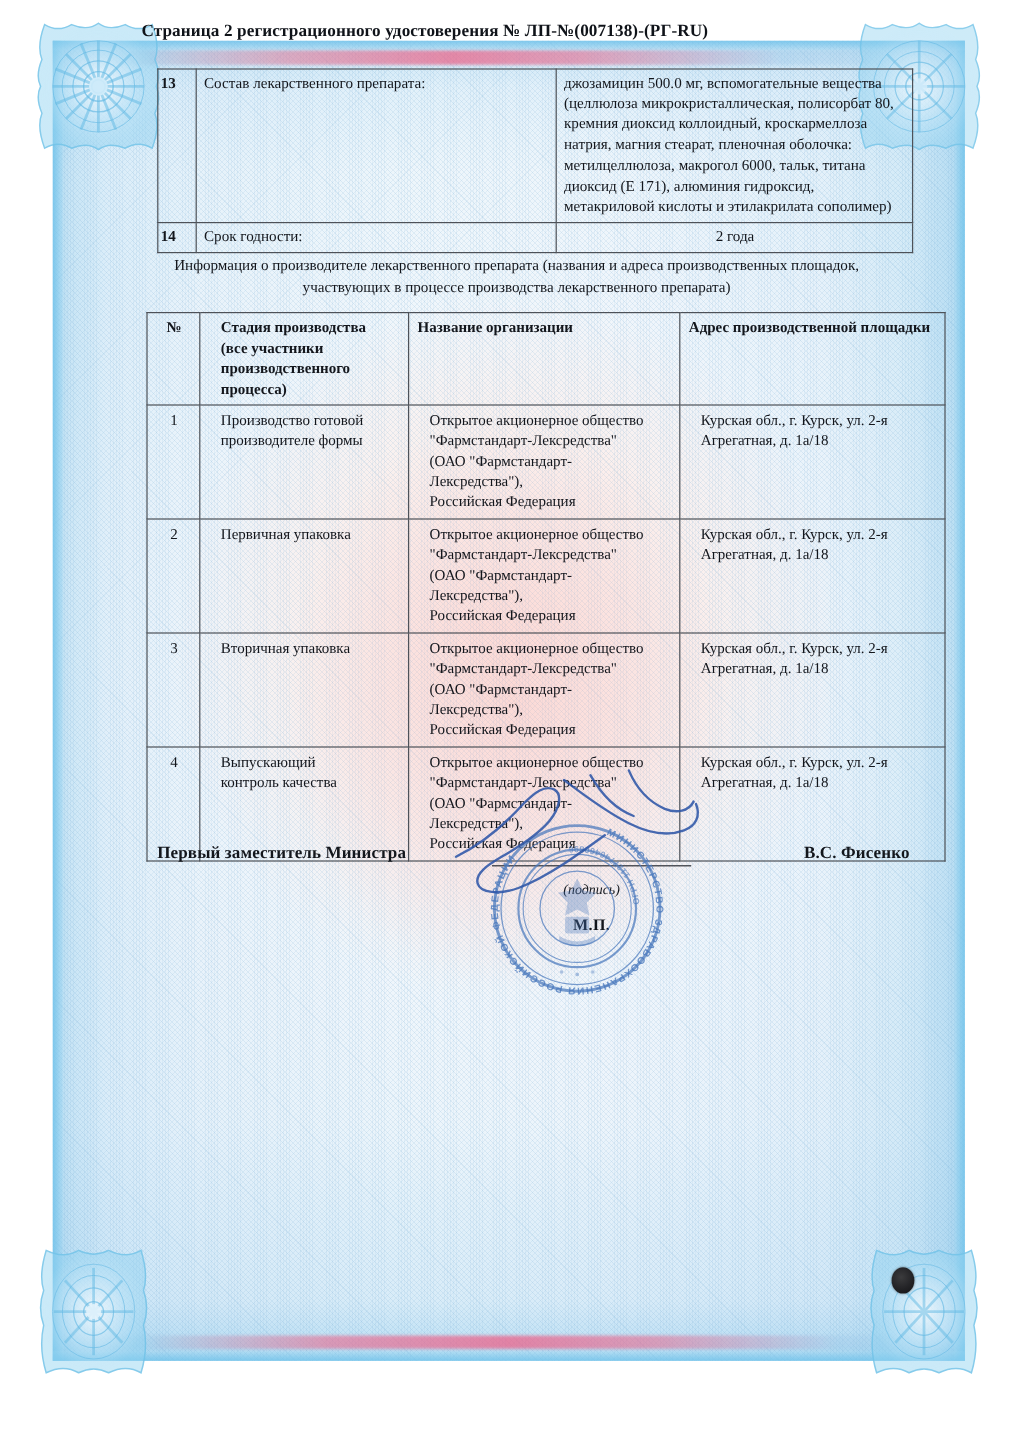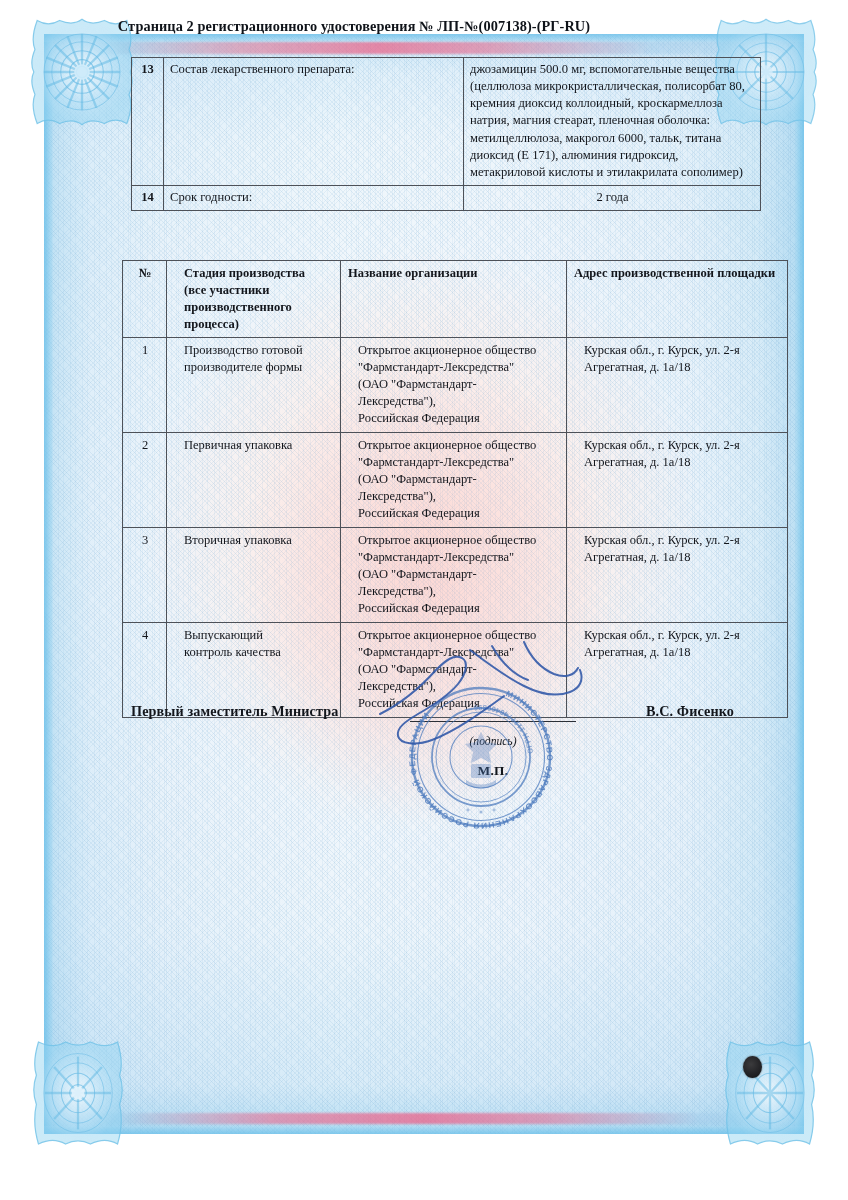--- a/index.html
+++ b/index.html
@@ -176,21 +176,21 @@
     vertical-align: top;
     padding: 3px 5px 4px 6px;
     background: transparent;
   }
 
   #table-top {
     left: 131px;
     top: 57px;
     width: 600px;
   }
-  #table-top .c-num   { width: 27px;  text-align: center; font-weight: 700; padding-left: 2px; padding-right: 2px;}
+  #table-top .c-num   { width: 27px;  text-align: left; font-weight: 700; padding-left: 2px; padding-right: 2px;}
   #table-top .c-label { width: 288px; font-weight: 400; }
   #table-top .c-val   { width: 285px; }
   #table-top .shelf-val { text-align: center; font-weight: 400; }
   #table-top .c-val .composition-line { display: block; }
 
   
   .mid-note {
     position: absolute;
     left: 118px;
     top: 213px;
@@ -227,21 +227,21 @@
   .sig-title {
     position: absolute;
     left: 131px;
     top: 703px;
     font-size: 14.2px;
     font-weight: 700;
     letter-spacing: 0.1px;
   }
   .sig-name {
     position: absolute;
-    left: 646px;
+    left: 670px;
     top: 703px;
     font-size: 14.2px;
     font-weight: 700;
     letter-spacing: 0.1px;
   }
   .sig-rule {
     position: absolute;
     left: 410px;
     top: 721px;
     width: 166px;
@@ -430,20 +430,24 @@
         </td>
       </tr>
       <tr>
         <td class="c-num">14</td>
         <td class="c-label">Срок годности:</td>
         <td class="c-val shelf-val">2 года</td>
       </tr>
     </tbody>
   </table>
 
+  <div class="mid-note">
+    <span>Информация о производителе лекарственного препарата (названия и адреса производственных площадок,</span>
+    <span>участвующих в процессе производства лекарственного препарата)</span>
+  </div>
 
   <table id="table-manuf" class="tbl">
     <thead>
       <tr>
         <th class="col-no">№</th>
         <th class="col-stage">
           <span class="ln">Стадия производства</span>
           <span class="ln">(все участники</span>
           <span class="ln">производственного</span>
           <span class="ln">процесса)</span>

